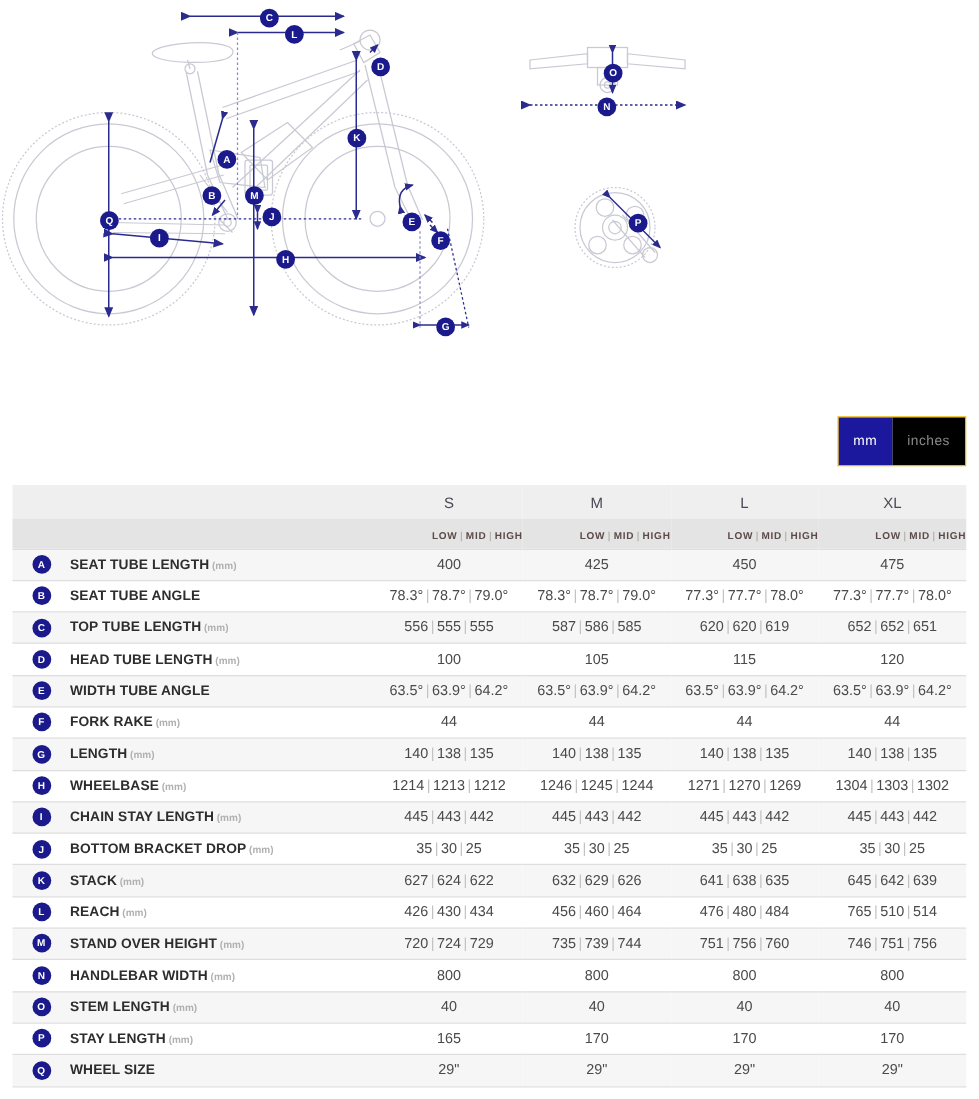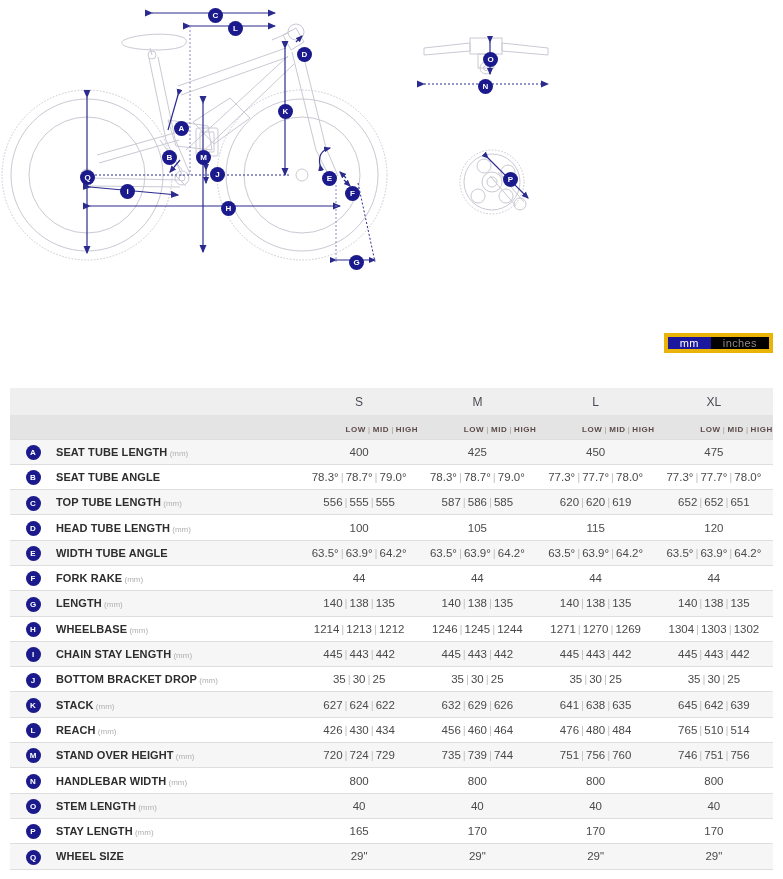--- a/index.html
+++ b/index.html
@@ -19,23 +19,23 @@
     height:300px;
   }
   #diagram-area svg{display:block;}
 
   
   #units-toggle{
     position:absolute;
     right:10px;
     top:333px;
     display:flex;
-    border:4px solid #eab308;
+    border:1px solid #eab308;
     background:#fff;
-    height:20px;
+    height:40px;
     box-sizing:border-box;
   }
   .unit-btn{
     font-size:11px;
     letter-spacing:.4px;
     display:flex;align-items:center;justify-content:center;
     padding:0 12px;
     cursor:pointer;
     user-select:none;
   }
@@ -103,21 +103,21 @@
   td.label-cell{
     padding-left:8px;
     font-size:11px;
     font-weight:bold;
     color:#2d2d2d;
     letter-spacing:.1px;
     white-space:nowrap;
   }
   .unit-sub{
     font-size:8px;
-    font-weight:normal;
+    font-weight:bold;
     color:#b0b0b0;
     letter-spacing:0;
   }
   td.val-cell{
     text-align:center;
     font-size:11.5px;
     color:#4a4a4a;
     white-space:nowrap;
   }
   td.val-cell .sep{color:#c2c2c2;padding:0 2px;}

